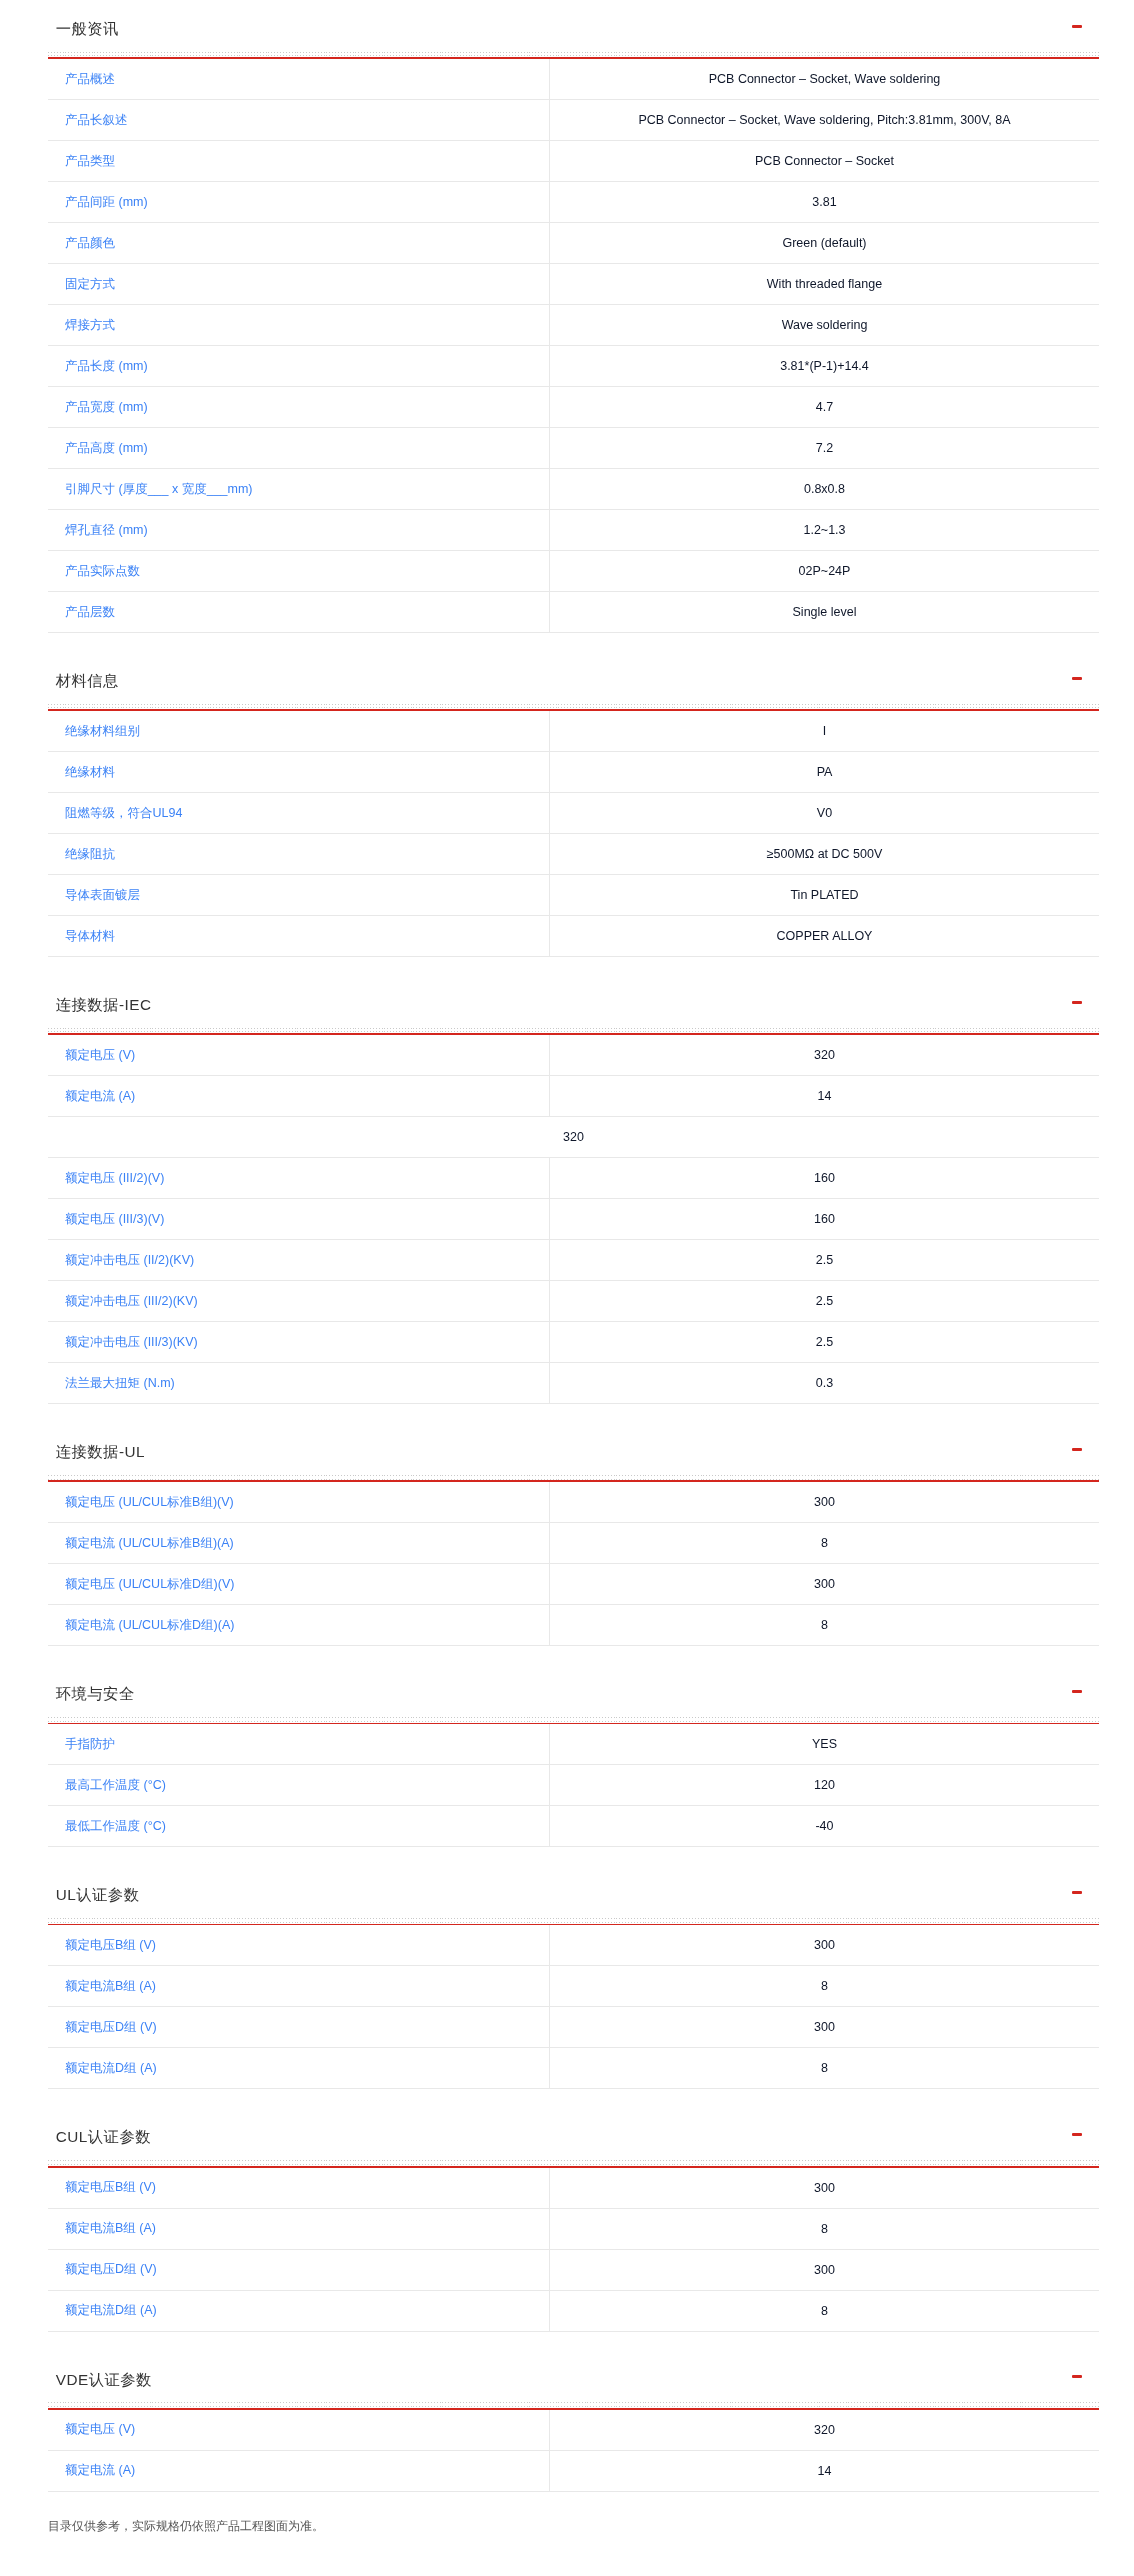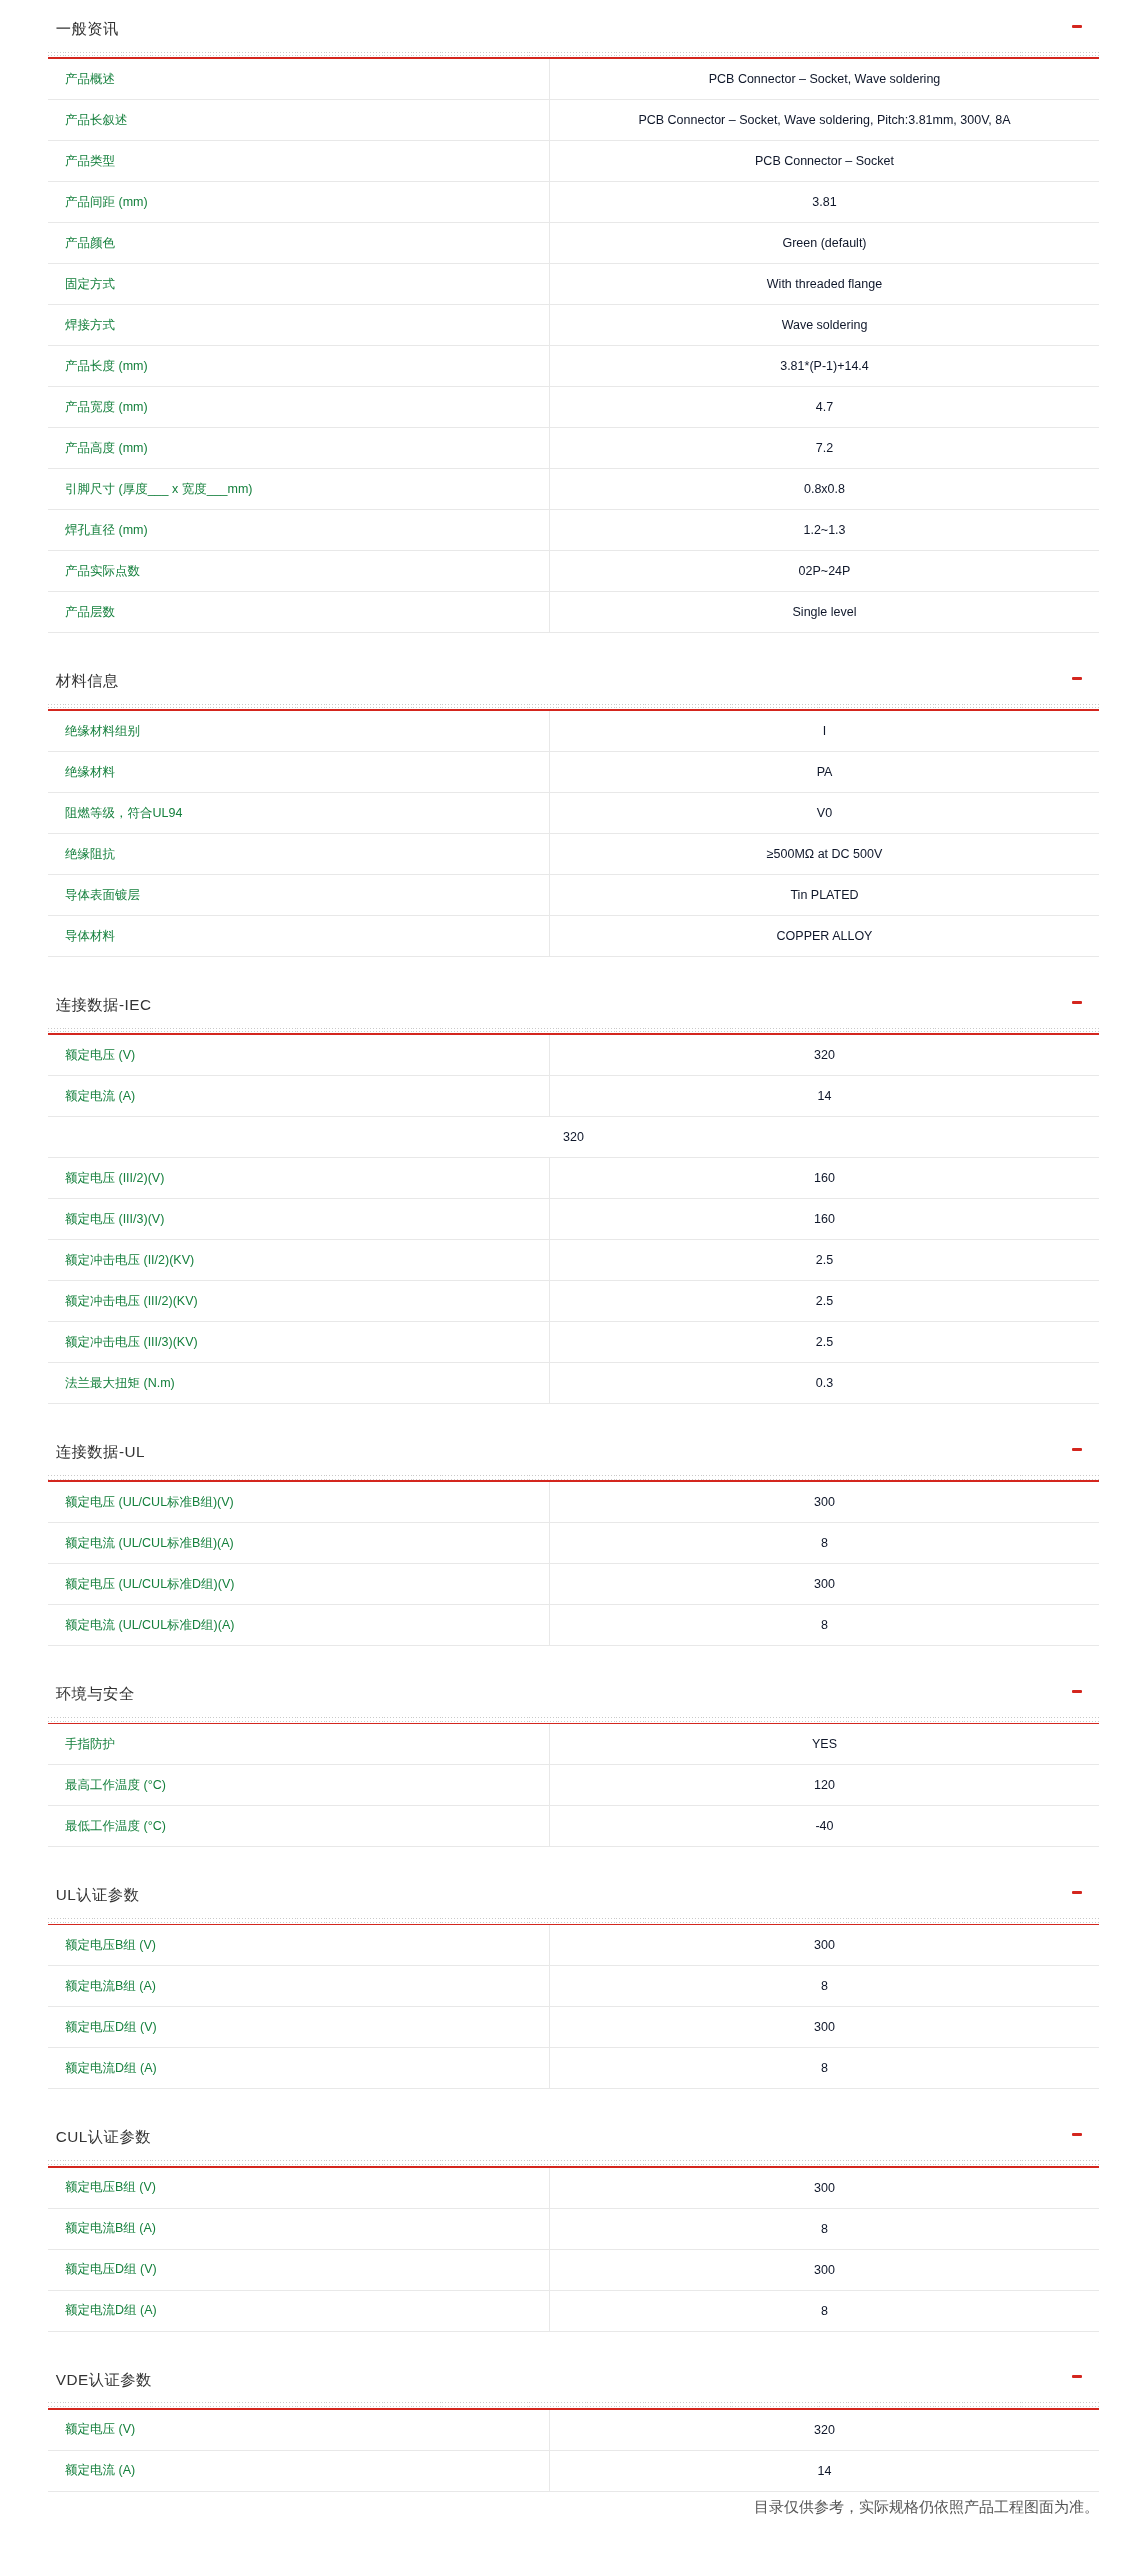--- a/index.html
+++ b/index.html
@@ -59,40 +59,40 @@
     border-bottom: 1px solid #e8e8e8;
     font-size: 12.5px;
   }
   .cell-label {
     width: 502px;
     box-sizing: border-box;
     padding-left: 17px;
     padding-right: 9.6px;
     display: flex;
     align-items: center;
-    color: #15803d;
+    color: #3b82f6;
     border-right: 1px solid #e8e8e8;
     white-space: nowrap;
     overflow: hidden;
   }
   .cell-value {
     flex: 1;
     display: flex;
     align-items: center;
     justify-content: center;
     color: #0f172a;
     text-align: center;
     padding: 0 7.7px;
   }
 
   .page-footer {
-    margin-top: 6px;
+    margin-top: 26px;
     padding-bottom: 23px;
-    text-align: right;
-    font-size: 15px;
+    text-align: left;
+    font-size: 12px;
     color: #555555;
   }
 </style>
 </head>
 <body>
 
 <div class="content">
   <div id="sections-root">
   <div class="section">
     <div class="section-head">

